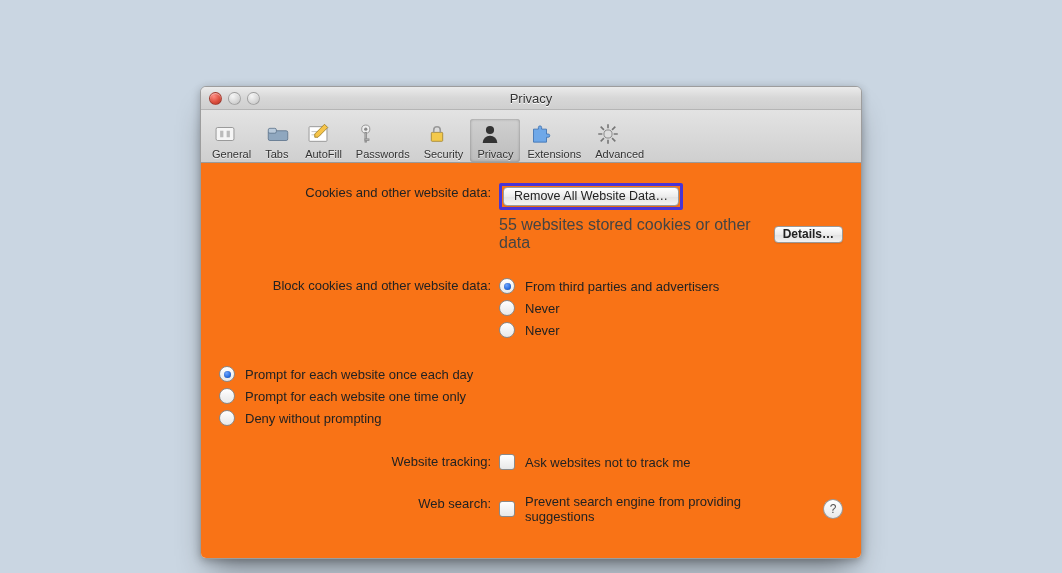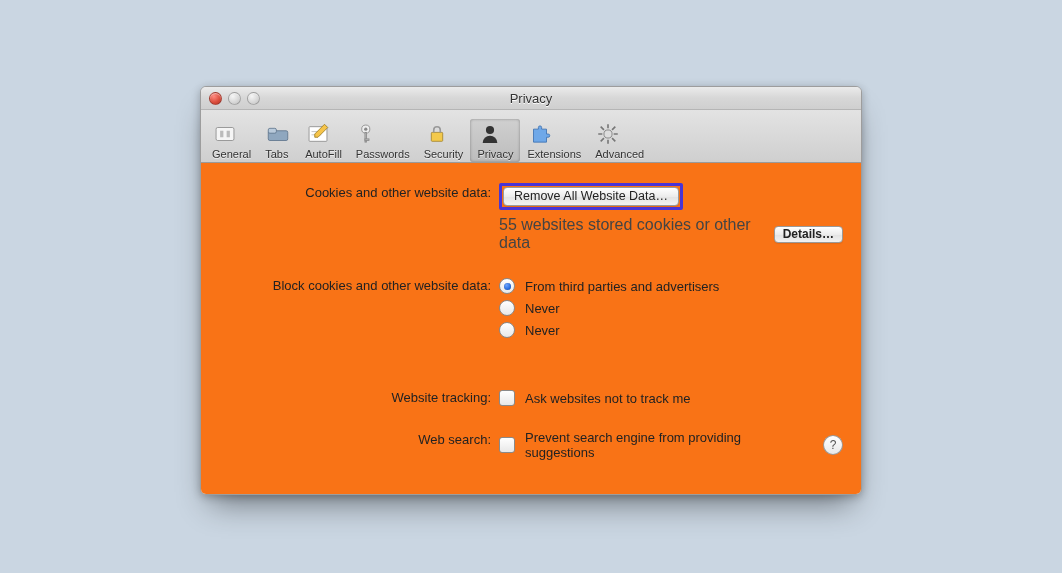--- a/index.html
+++ b/index.html
@@ -315,20 +315,36 @@
         <div class="subrow">
           <span class="radio"></span>
           <span class="opt-label">Never</span>
         </div>
       </div>
     </div>
 
     <div class="mid-gap"></div>
 
     <div class="row">
+      <div class="val">
+        <div class="subrow">
+          <span class="radio">
+              <span class="dot"></span>
+            </span>
+          <span class="opt-label">Prompt for each website once each day</span>
+        </div>
+        <div class="subrow">
+          <span class="radio"></span>
+          <span class="opt-label">Prompt for each website one time only</span>
+        </div>
+        <div class="subrow">
+          <span class="radio"></span>
+          <span class="opt-label">Deny without prompting</span>
+        </div>
+      </div>
     </div>
 
     <div class="mid-gap"></div>
 
     <div class="row">
       <div class="lbl">Website tracking:</div>
       <div class="val">
         <div class="subrow">
           <span class="check"></span>
           <span class="opt-label">Ask websites not to track me</span>

